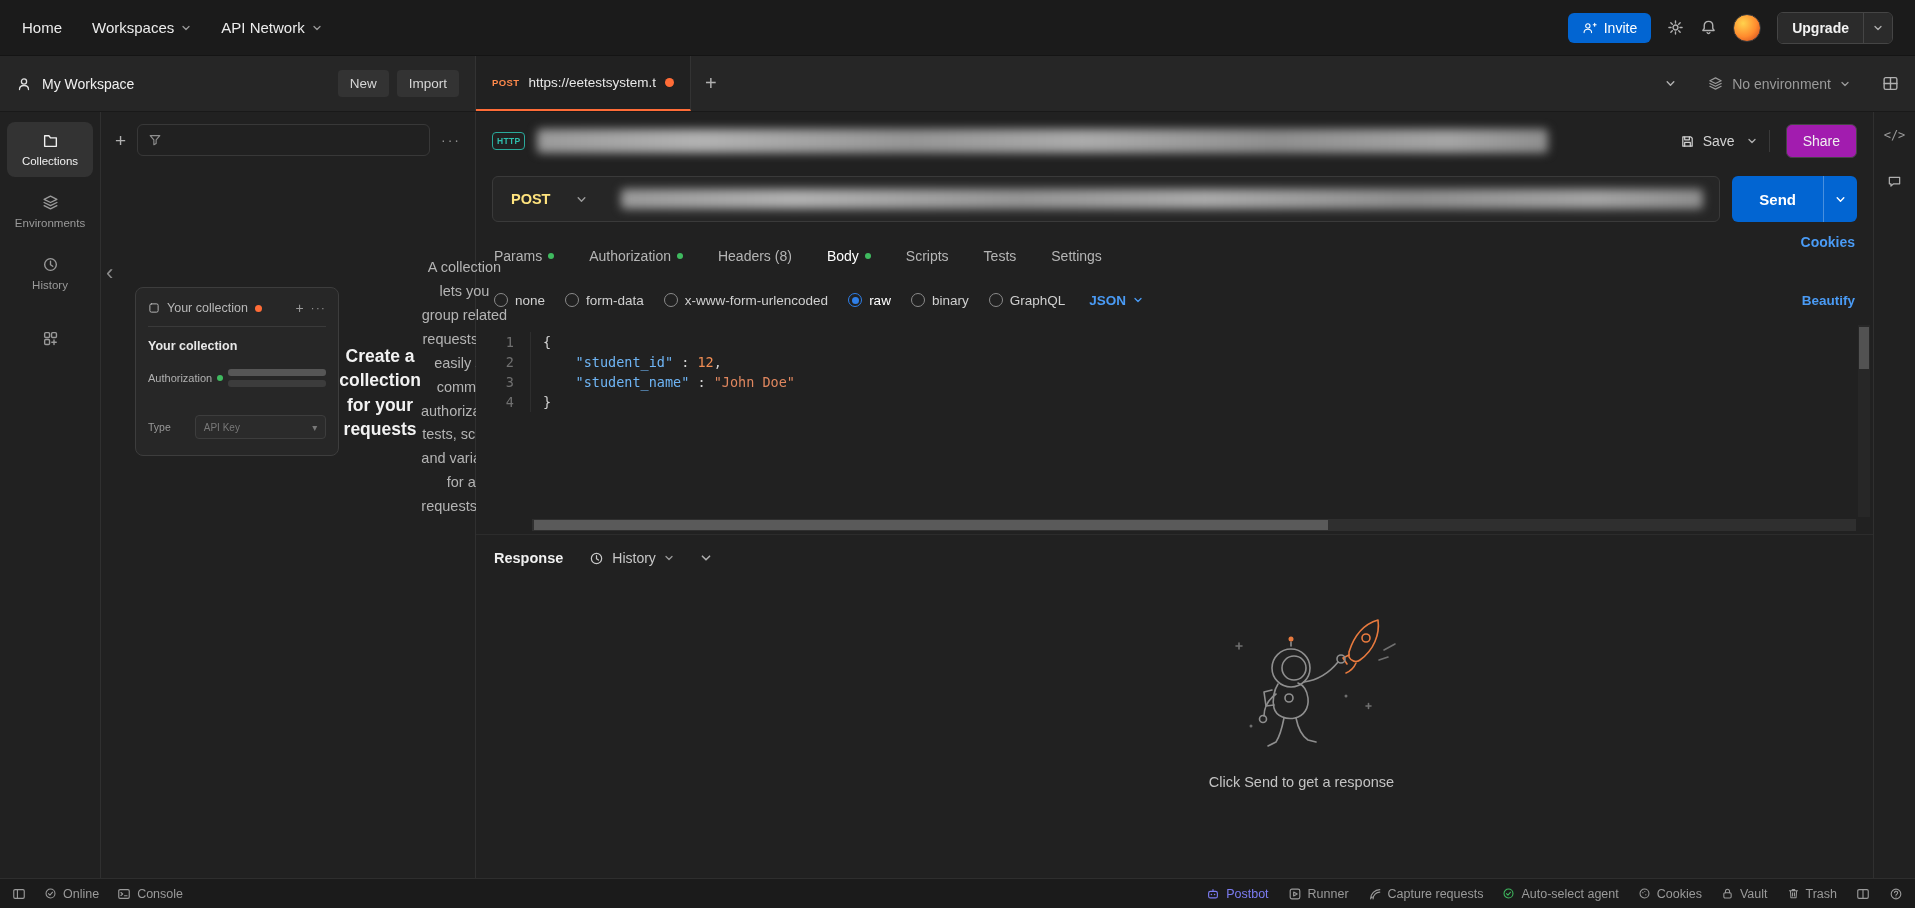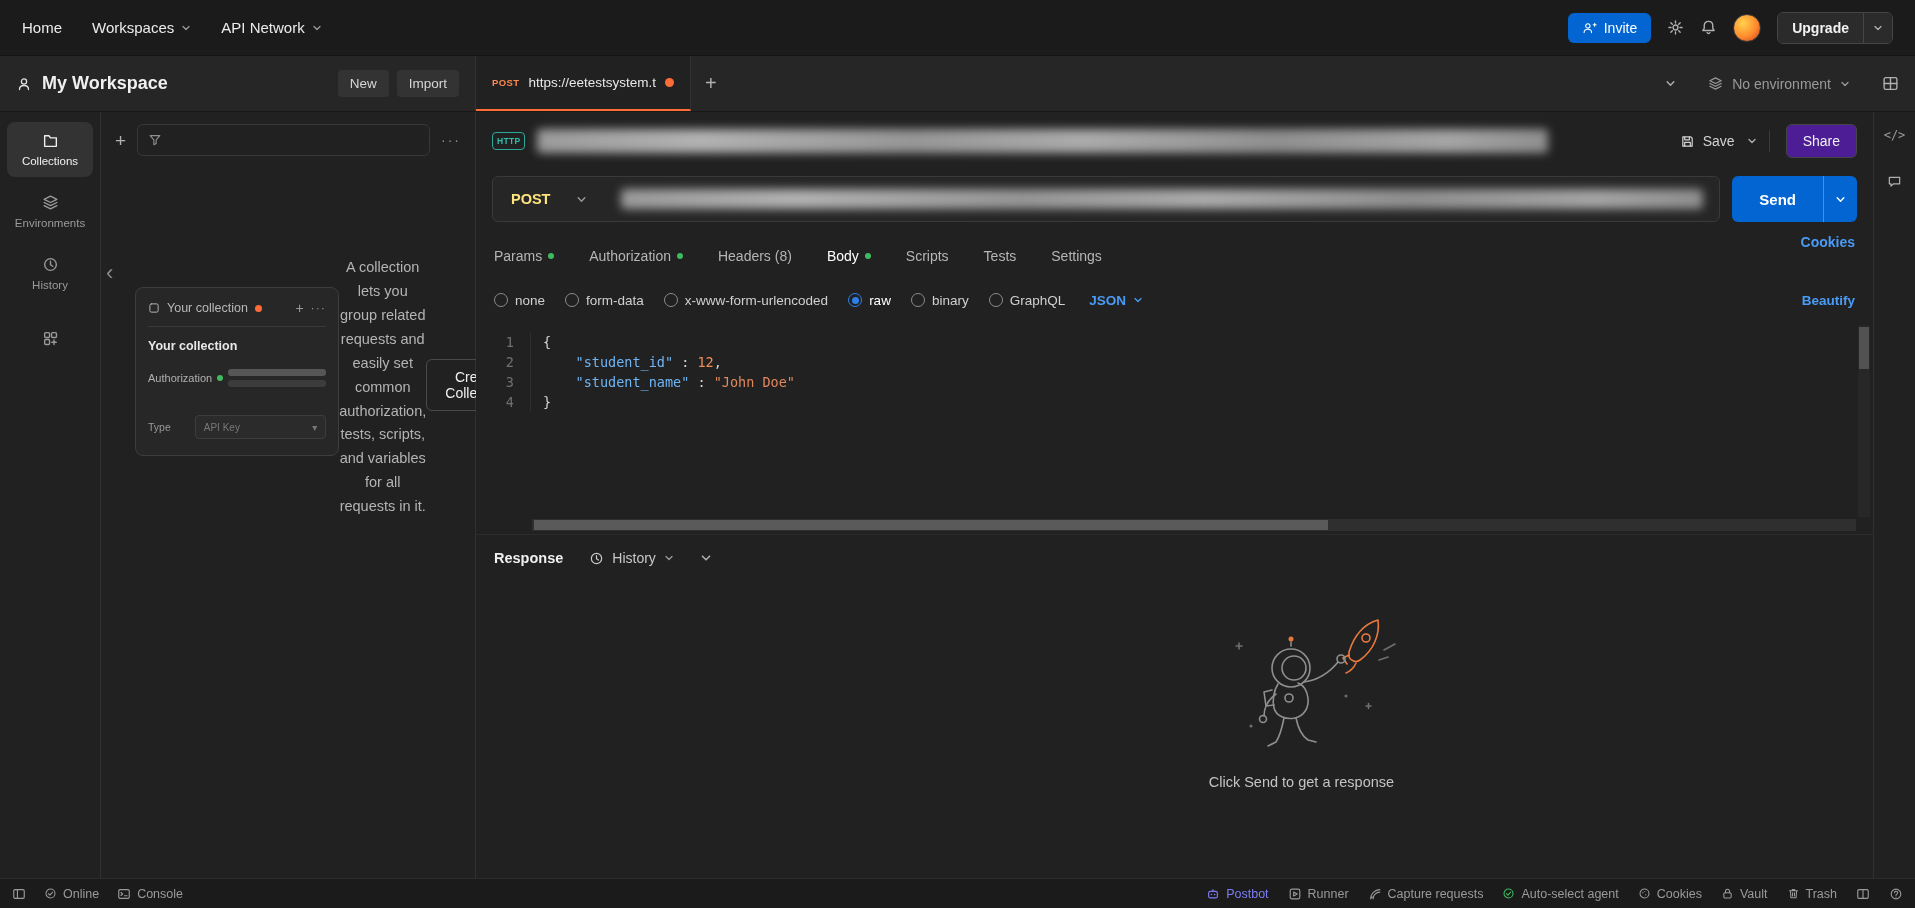--- a/index.html
+++ b/index.html
@@ -20,21 +20,21 @@
   .invite-btn{display:inline-flex;align-items:center;gap:7px;background:#0265d2;color:#fff;border:none;border-radius:6px;padding:7px 14px;font-size:14px;font-family:inherit;cursor:pointer}
   .icon-btn{color:#b0b0b0;display:inline-flex;align-items:center;justify-content:center;cursor:pointer;background:none;border:none;font-family:inherit}
   .avatar{width:28px;height:28px;border-radius:50%;background:radial-gradient(circle at 35% 32%,#ffd24d,#ff8b2e 55%,#c93f1d);cursor:pointer;border:1px solid #3a3a3a}
   .upgrade{display:flex;border:1px solid #454545;border-radius:6px;overflow:hidden}
   .upgrade-main{background:#2b2b2b;color:#f2f2f2;border:none;padding:7px 14px;font-size:14px;font-weight:700;font-family:inherit;cursor:pointer}
   .upgrade-caret{background:#2b2b2b;border:none;border-left:1px solid #454545;color:#b0b0b0;padding:0 9px;cursor:pointer}
 
   
   .row2{height:56px;background:#262626;display:flex;align-items:stretch;border-bottom:1px solid #191919}
   .ws-left{width:476px;min-width:476px;display:flex;align-items:center;gap:10px;padding:0 16px;border-right:1px solid #333}
-  .ws-title{font-size:18px;font-weight:700;color:#f0f0f0;cursor:pointer}
+  .ws-title{font-size:14px;font-weight:400;color:#f0f0f0;cursor:pointer}
   .ws-actions{margin-left:auto;display:flex;gap:8px}
   .ws-actions button{background:#333;border:none;color:#d6d6d6;font-size:13.5px;padding:6px 12px;border-radius:4px;font-family:inherit;cursor:pointer}
   .tabstrip{flex:1;display:flex;align-items:stretch;min-width:0}
   .req-tab-item{display:flex;align-items:center;gap:9px;padding:0 16px;background:#212121;border-right:1px solid #333;border-bottom:2px solid #ff6c37;cursor:pointer}
   .tab-method{font-size:9.5px;font-weight:700;color:#ff8a4c;letter-spacing:.4px}
   .tab-url{font-size:13.5px;color:#e8e8e8;white-space:nowrap;overflow:hidden;max-width:160px}
   .unsaved-dot{width:9px;height:9px;border-radius:50%;background:#ff6c37;flex:none}
   .plus-tab{align-self:center;font-size:20px;color:#b0b0b0;padding:0 14px;cursor:pointer}
   .row2-right{display:flex;align-items:center;gap:32px;padding:0 16px}
   .env-select{display:flex;align-items:center;gap:9px;color:#9a9a9a;font-size:14px;cursor:pointer}
@@ -76,21 +76,21 @@
   .main-inner{flex:1;display:flex;flex-direction:column;min-width:0}
   .right-strip{width:42px;border-left:1px solid #303030;display:flex;flex-direction:column;align-items:center;padding-top:16px;gap:32px;color:#9a9a9a}
   .code-glyph{font-size:12px;font-family:"DejaVu Sans Mono",monospace;cursor:pointer}
 
   .name-bar{height:58px;display:flex;align-items:center;gap:12px;padding:0 16px}
   .http-badge{border:1px solid #2aa99b;color:#2fbfae;font-size:8.5px;font-weight:700;padding:3px 4px;border-radius:4px;letter-spacing:.3px;flex:none}
   .redacted{background:linear-gradient(90deg,#9a9a9a,#b2b2b2 16%,#969696 37%,#ababab 54%,#8f8f8f 73%,#a5a5a5 90%,#8e8e8e);filter:blur(5px);border-radius:4px}
   .name-redacted{flex:1;height:24px;margin-right:120px;cursor:text}
   .save-group{display:flex;align-items:center;gap:8px;color:#d2d2d2;font-size:14px;cursor:pointer}
   .vdiv{width:1px;height:22px;background:#3a3a3a}
-  .share-btn{background:#4c1d95;border:1px solid #454545;color:#f0f0f0;font-size:14px;padding:8px 16px;border-radius:6px;font-family:inherit;cursor:pointer;margin-left:4px}
+  .share-btn{background:#a21caf;border:1px solid #454545;color:#f0f0f0;font-size:14px;padding:8px 16px;border-radius:6px;font-family:inherit;cursor:pointer;margin-left:4px}
 
   .url-row{display:flex;gap:12px;padding:6px 16px 12px;align-items:center}
   .url-box{flex:1;display:flex;align-items:center;background:#262626;border:1px solid #3a3a3a;border-radius:6px;height:46px;min-width:0}
   .method-select{display:flex;align-items:center;gap:26px;padding:0 18px;color:#ffe47e;font-weight:700;font-size:14.5px;cursor:pointer;height:100%}
   .url-redacted{flex:1;height:20px;margin:0 16px;cursor:text}
   .send-split{display:flex;height:46px;border-radius:6px;overflow:hidden;flex:none}
   .send-main{background:#0265d2;color:#fff;border:none;font-size:15px;font-weight:700;padding:0 27px;font-family:inherit;cursor:pointer}
   .send-caret{background:#0265d2;border:none;border-left:1px solid rgba(255,255,255,.28);color:#fff;padding:0 11px;cursor:pointer}
 
   .req-tabs{display:flex;gap:35px;padding:0 18px;height:44px;font-size:14px;color:#b5b5b5}
@@ -307,20 +307,21 @@
               </div>
           </div>
           <div class="mc-type">
             <span>Type</span>
             <div class="mc-select">
               <span>API Key</span>
               <span>▾</span>
             </div>
           </div>
         </div>
+        <h2>Create a collection for your requests</h2>
         <p>A collection lets you group related requests and easily set common authorization, tests, scripts, and variables for all requests in it.</p>
         <button class="create-btn">Create Collection</button>
       </div>
     </aside>
 
     <main class="main">
       <div class="main-inner">
 
         <div class="name-bar">
           <span class="http-badge">HTTP</span>

